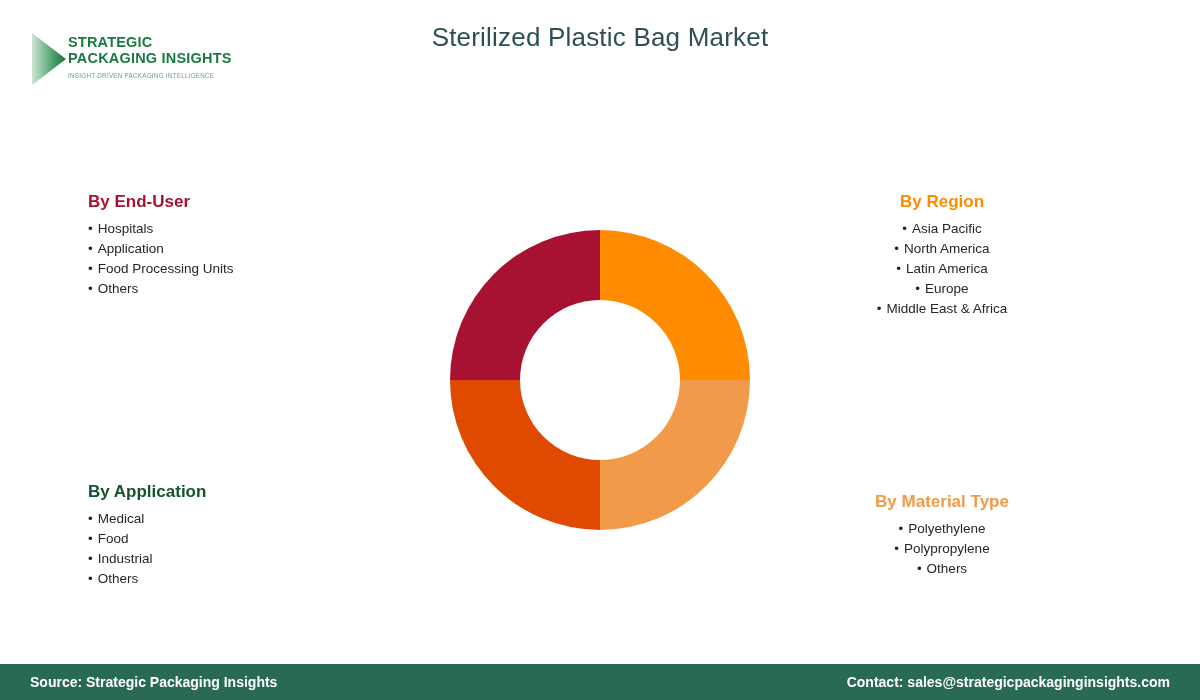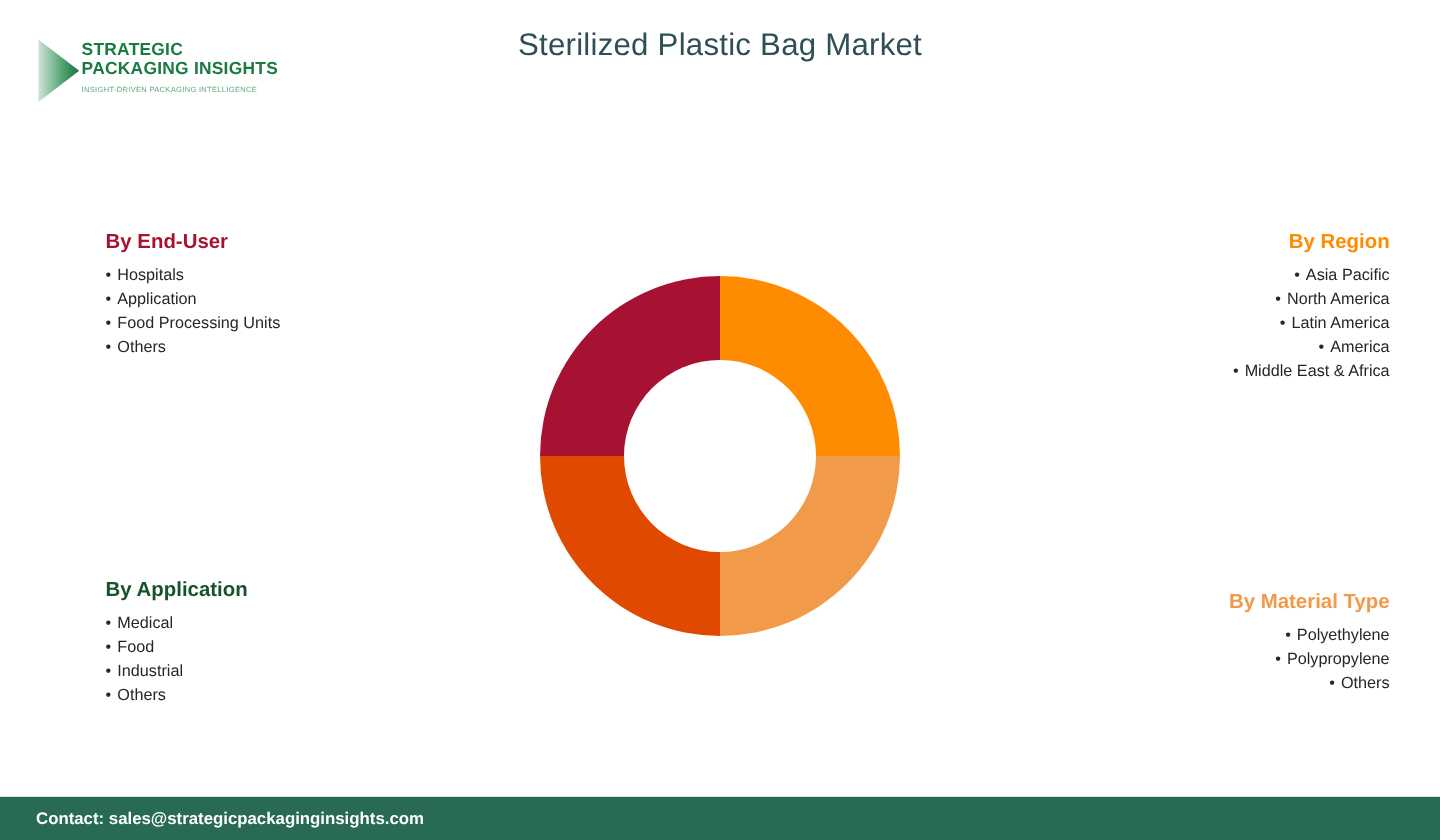--- a/index.html
+++ b/index.html
@@ -104,21 +104,21 @@
     color: #262626;
     line-height: 20px;
     white-space: nowrap;
   }
   .seg-list li::before {
     content: "\2022";
     margin-right: 5px;
   }
 
   .align-right { text-align: left; }
-  .align-left  { text-align: right; margin-left: 44px; }
+  .align-left  { text-align: center; }
 
   #block-end-user    { left: 88px;  top: 192px; width: 344px; }
   #block-region      { left: 770px; top: 192px; width: 344px; }
   #block-application { left: 88px;  top: 482px; width: 344px; }
   #block-material    { left: 770px; top: 492px; width: 344px; }
 
   
   #footer {
     position: absolute;
     left: 0;
@@ -190,21 +190,21 @@
     <li>Others</li>
   </ul>
 </div>
 
 <div class="seg-block align-left" id="block-region">
   <div class="seg-title" style="color:#ff8c00;">By Region</div>
   <ul class="seg-list">
     <li>Asia Pacific</li>
     <li>North America</li>
     <li>Latin America</li>
-    <li>America</li>
+    <li>Europe</li>
     <li>Middle East &amp; Africa</li>
   </ul>
 </div>
 
 <div class="seg-block align-right" id="block-application">
   <div class="seg-title" style="color:#14532d;">By Application</div>
   <ul class="seg-list">
     <li>Medical</li>
     <li>Food</li>
     <li>Industrial</li>
@@ -215,14 +215,15 @@
 <div class="seg-block align-left" id="block-material">
   <div class="seg-title" style="color:#f09a4a;">By Material Type</div>
   <ul class="seg-list">
     <li>Polyethylene</li>
     <li>Polypropylene</li>
     <li>Others</li>
   </ul>
 </div>
 
 <div id="footer">
+  <div id="footer-source">Source: Strategic Packaging Insights</div>
   <div id="footer-contact">Contact: sales@strategicpackaginginsights.com</div>
 </div>
 
 </body></html>

